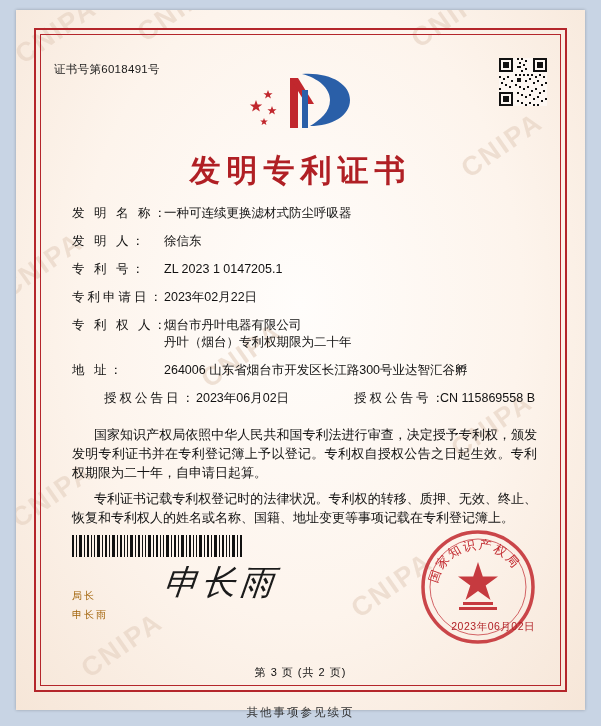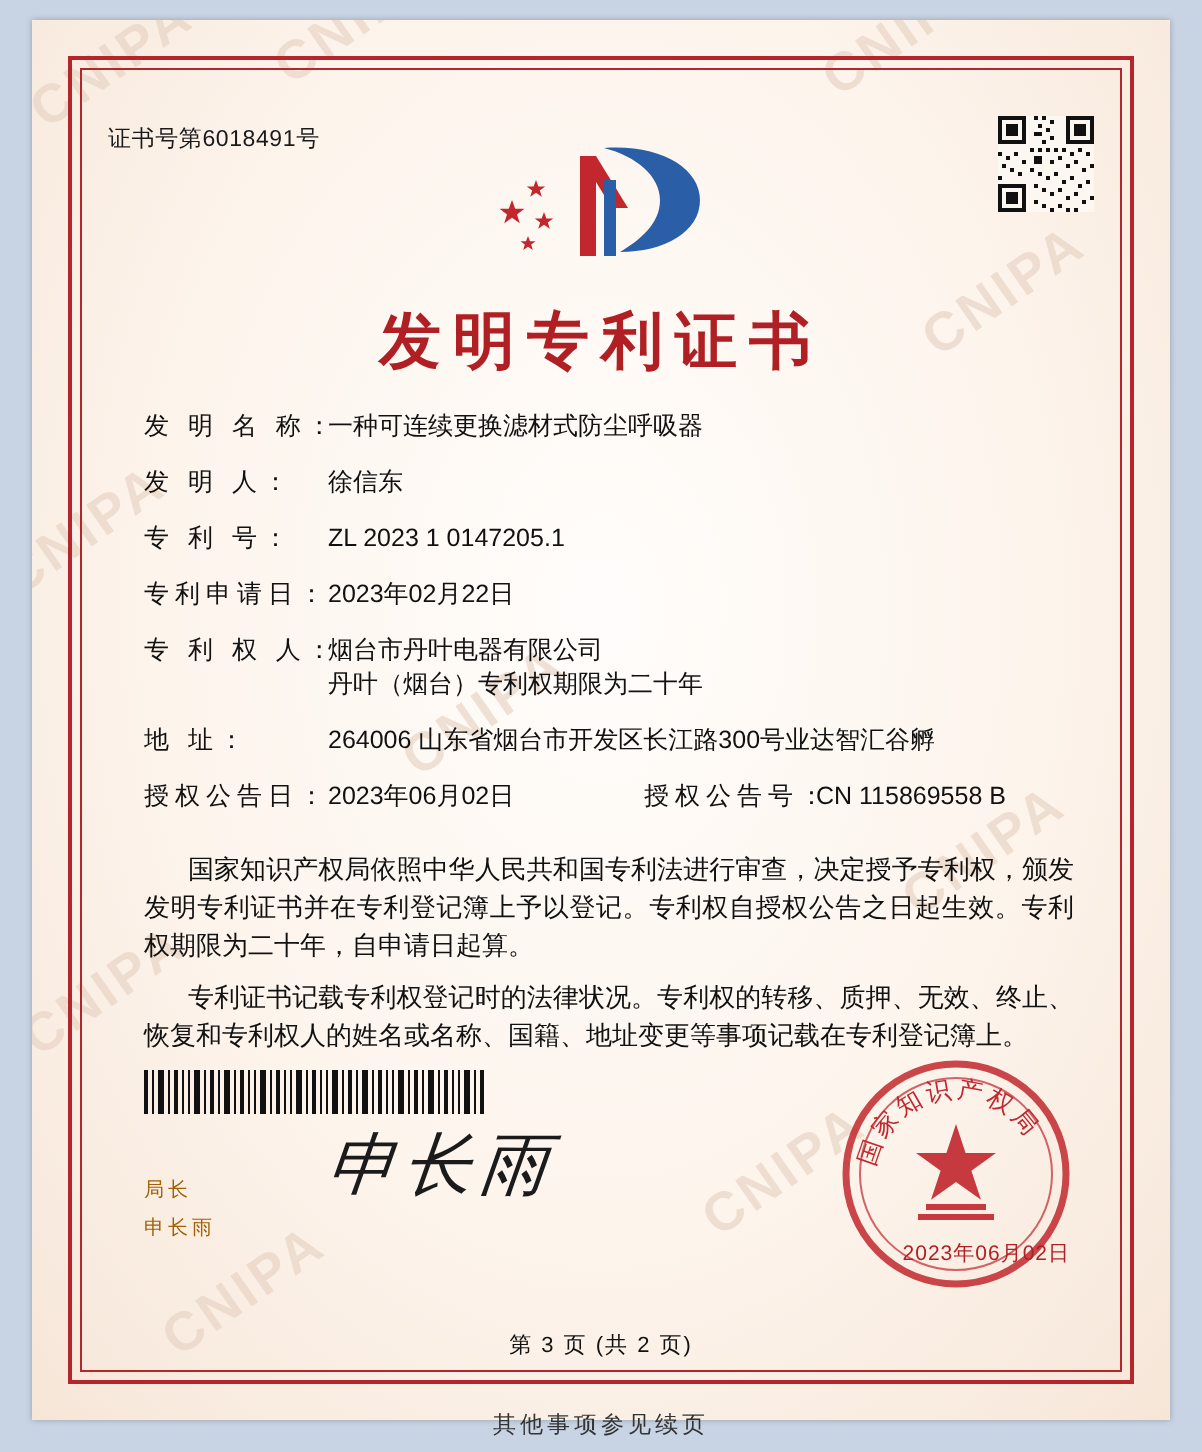--- a/index.html
+++ b/index.html
@@ -261,21 +261,21 @@
     </div>
 
     <div class="row">
       <div class="label">地 址：</div>
       <div class="val">
         <span>264006 山东省烟台市开发区长江路300号业达智汇谷孵</span>
       </div>
     </div>
 
     <div class="row two">
-      <div class="half" style="flex:0 0 250px;">
+      <div class="half" style="flex:0 0 250px;margin-left:32px;">
         <div class="label">授权公告日：</div>
         <div class="val">2023年06月02日</div>
       </div>
       <div class="half" style="flex:1;">
         <div class="label" style="width:86px;flex:0 0 86px;">授权公告号：</div>
         <div class="val">CN 115869558 B</div>
       </div>
     </div>
 
   </div>

